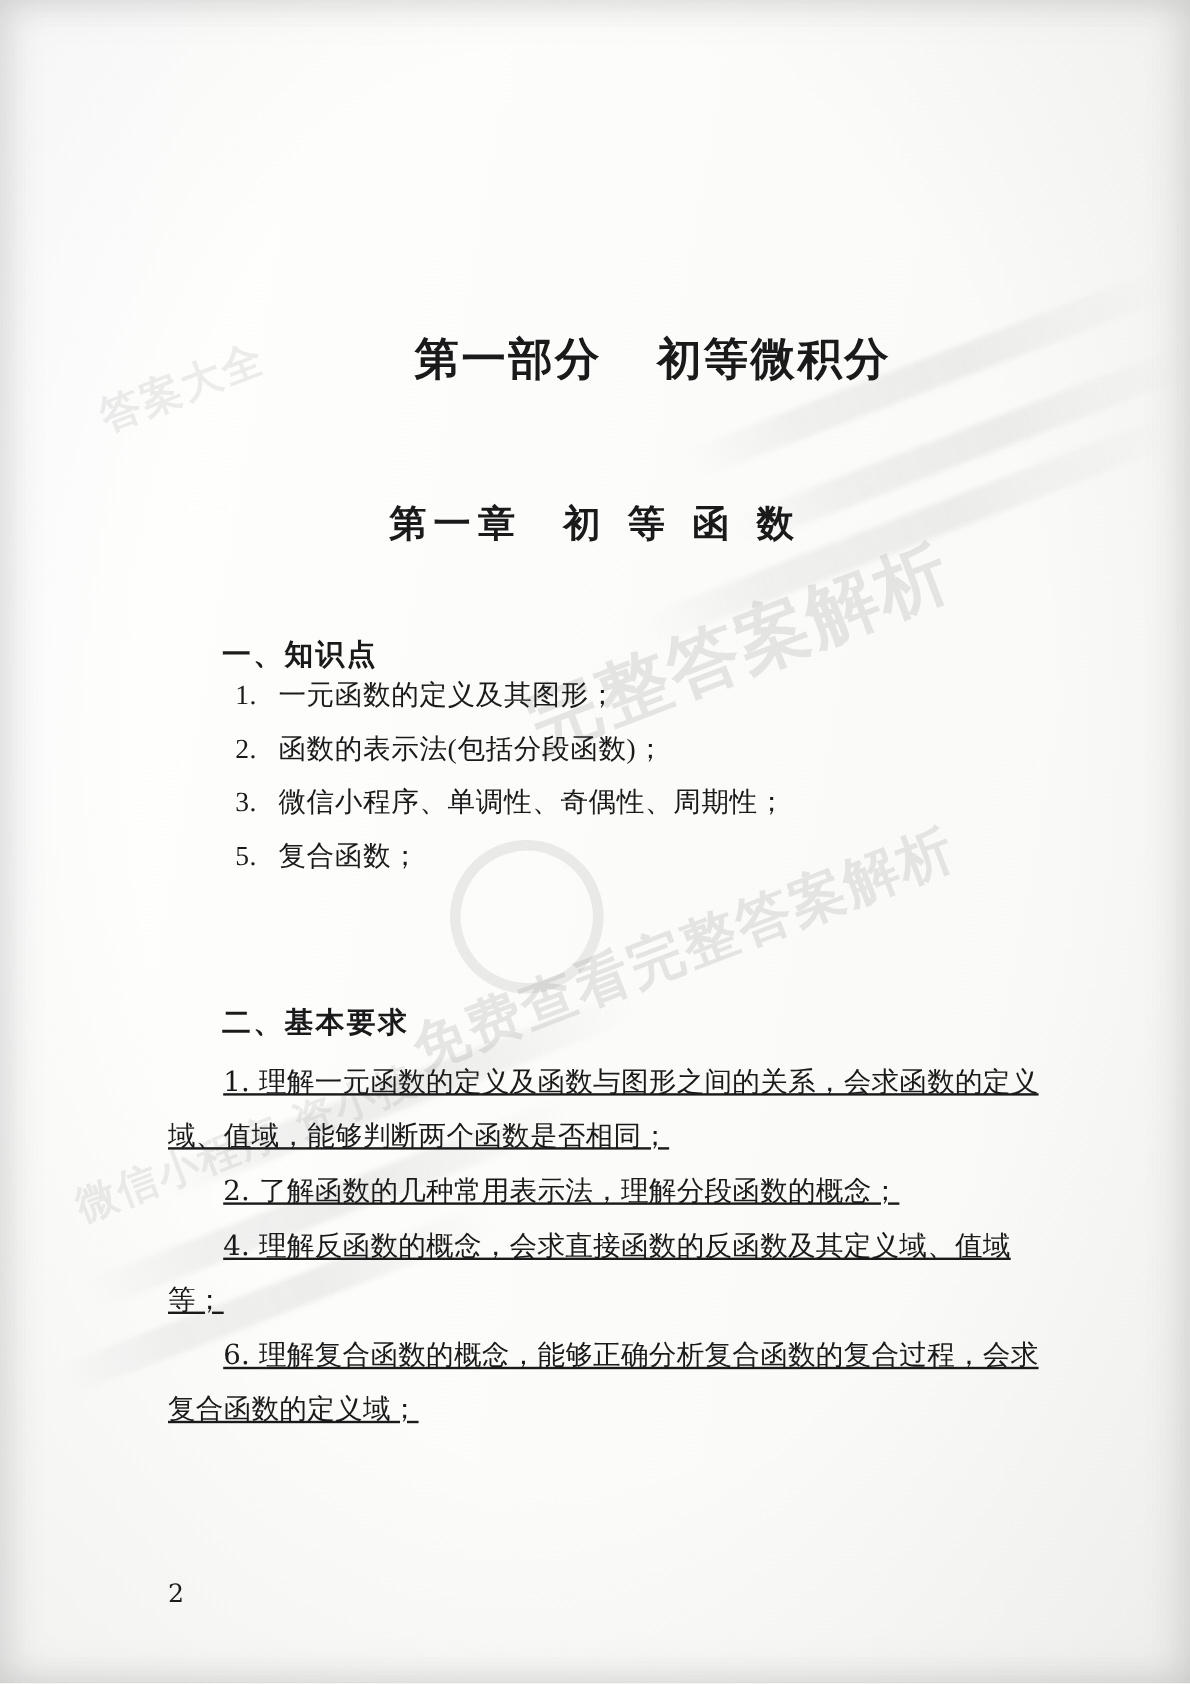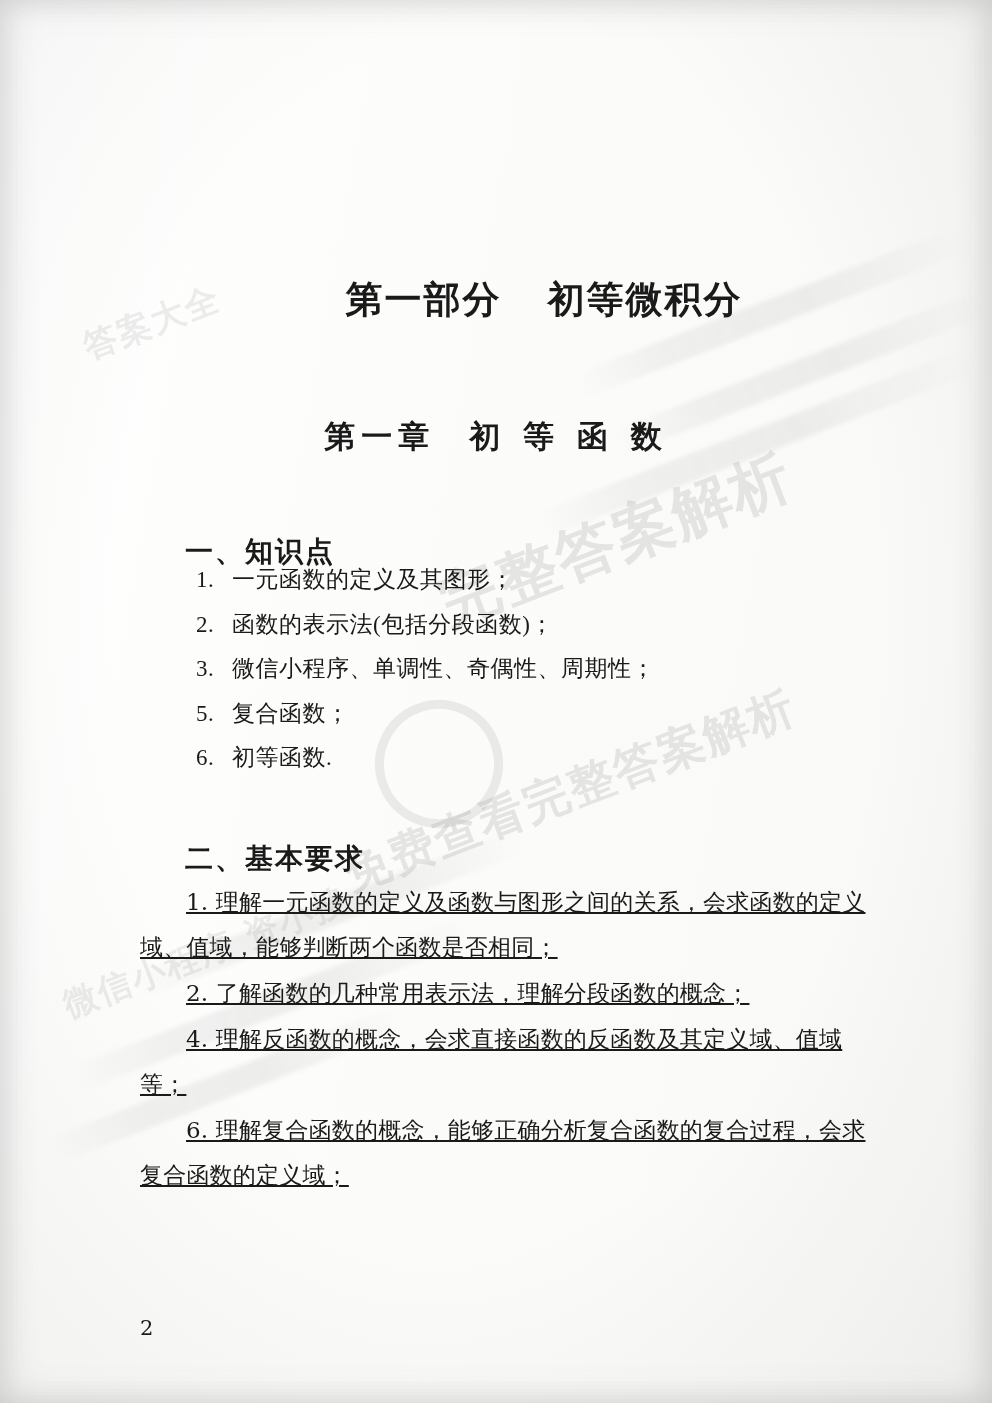--- a/index.html
+++ b/index.html
@@ -108,21 +108,21 @@
     font-size: 31px;
     font-weight: 700;
     letter-spacing: 6px;
     font-family: "DejaVu Serif", "Liberation Serif", serif;
   }
   .chapter-title .gap { display: inline-block; width: 34px; }
 
   .section-head {
     position: absolute;
     left: 185px;
-    font-size: 28px;
+    font-size: 24px;
     font-weight: 700;
     letter-spacing: 2px;
     font-family: "DejaVu Serif", "Liberation Serif", serif;
   }
   #sec-knowledge { top: 505px; }
   #sec-requirements { top: 812px; }
 
   .list-kp {
     position: absolute;
     left: 196px;
@@ -203,21 +203,20 @@
       <span>第一章</span><span class="gap"></span><span>初 等 函 数</span>
     </h2>
 
     <h3 class="section-head" id="sec-knowledge">一、知识点</h3>
 
     <ul class="list-kp">
       <li><span class="num">1.</span><span>一元函数的定义及其图形；</span></li>
       <li><span class="num">2.</span><span>函数的表示法(包括分段函数)；</span></li>
       <li><span class="num">3.</span><span>微信小程序、单调性、奇偶性、周期性；</span></li>
       <li><span class="num">5.</span><span>复合函数；</span></li>
-      <li><span class="num">6.</span><span>初等函数.</span></li>
     </ul>
 
     <h3 class="section-head" id="sec-requirements">二、基本要求</h3>
 
     <ul class="list-req">
       <li>1. 理解一元函数的定义及函数与图形之间的关系，会求函数的定义域、值域，能够判断两个函数是否相同；</li>
       <li>2. 了解函数的几种常用表示法，理解分段函数的概念；</li>
       <li>4. 理解反函数的概念，会求直接函数的反函数及其定义域、值域等；</li>
       <li>6. 理解复合函数的概念，能够正确分析复合函数的复合过程，会求复合函数的定义域；</li>
     </ul>

